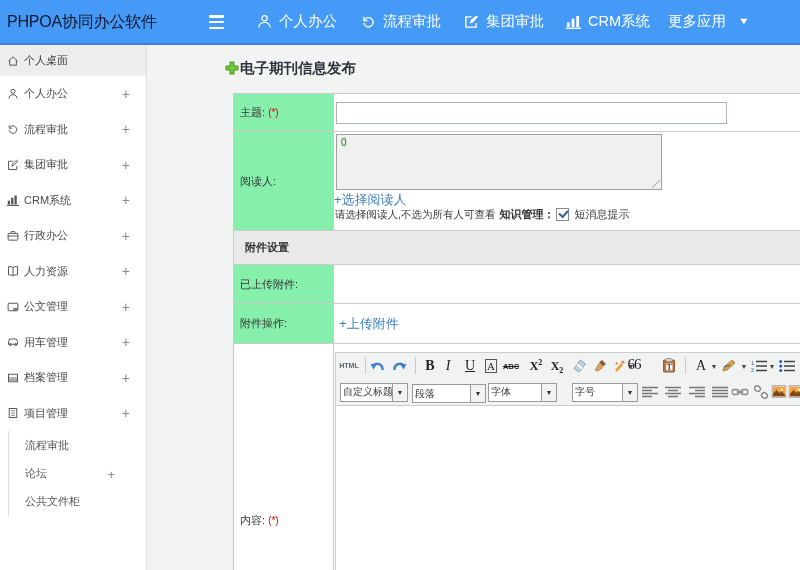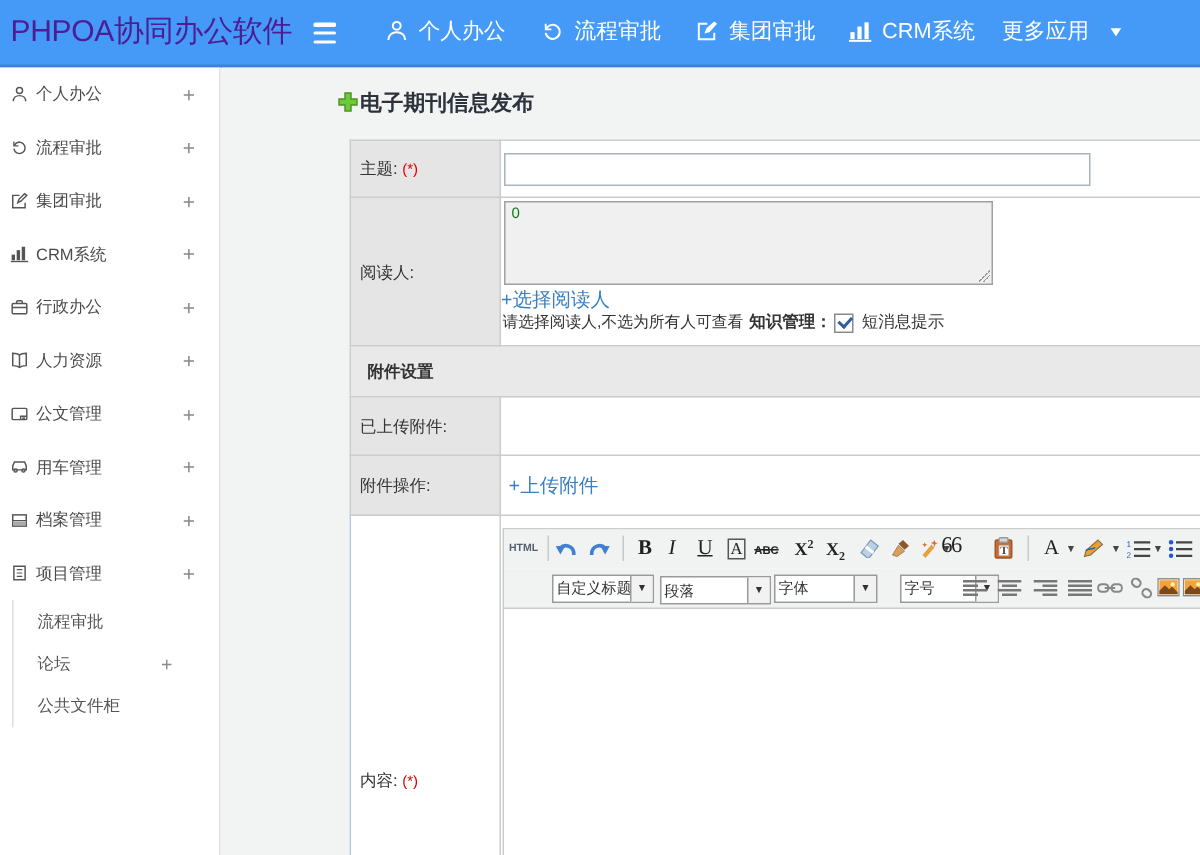--- a/index.html
+++ b/index.html
@@ -1,61 +1,61 @@
 <!DOCTYPE html>
 <html><head>
 <meta charset="utf-8">
 <style>
 *{margin:0;padding:0;box-sizing:border-box;}
 html,body{width:800px;height:570px;overflow:hidden;}
 body{font-family:"Liberation Sans",sans-serif;background:#f2f3f3;position:relative;}
 
 #topbar{position:absolute;left:0;top:0;width:800px;height:45px;background:#459af7;border-bottom:2px solid #3a82de;color:#fff;}
-#logo{position:absolute;left:7px;top:0;line-height:43px;font-size:20px;letter-spacing:-0.2px;color:#4c1d95;font-weight:500;}
+#logo{position:absolute;left:7px;top:0;line-height:43px;font-size:16px;letter-spacing:-0.2px;color:#0f172a;font-weight:500;}
 #burger{position:absolute;left:209px;top:15px;width:15px;}
 #burger div{height:2.6px;background:#fff;margin-bottom:3.2px;border-radius:1px;}
 .navitem{position:absolute;top:0;height:43px;line-height:43px;font-size:14.5px;color:#fff;white-space:nowrap;}
 .navitem svg{vertical-align:-2.5px;margin-right:7px;}
 
 #sidebar{position:absolute;left:0;top:45px;width:147px;height:525px;background:#fff;border-right:1px solid #e2e2e2;}
 .sitem{position:relative;height:35.5px;display:flex;align-items:center;color:#4a4a4a;font-size:11px;font-weight:500;}
 .sitem svg{margin-left:6.5px;margin-right:5.5px;flex:0 0 auto;}
 .sitem .pm{position:absolute;right:16px;top:50%;transform:translateY(-50%);color:#8a8a8a;font-size:14px;font-weight:400;}
 #first{height:31px;background:#ededed;color:#3c3c3c;}
 #subwrap{margin-left:8px;border-left:1px solid #ddd;}
 .subitem{position:relative;height:28.4px;display:flex;align-items:center;color:#555;font-size:11px;padding-left:16px;font-weight:500;}
 .subitem .pm{position:absolute;right:31px;top:50%;transform:translateY(-50%);color:#8a8a8a;font-size:13px;}
 
 #content{position:absolute;left:148px;top:45px;width:652px;height:434px;background:#f2f3f3;}
 #title{position:absolute;left:77px;top:14px;font-size:14.5px;font-weight:bold;color:#2d333d;}
 #title .plus{display:inline-block;vertical-align:-2px;margin-right:1px;}
 
 #ftable{position:absolute;left:85px;top:48px;width:660px;border-collapse:collapse;table-layout:fixed;background:#fff;}
 #ftable td{border:1px solid #ccc;font-size:11px;color:#333;vertical-align:middle;}
-#ftable td.lbl{width:100px;background:#e5e5e5;padding-left:6px;}
+#ftable td.lbl{width:100px;background:#86efac;padding-left:6px;}
 .red{color:#e20000;font-size:10px;}
 #inp-subject{display:block;width:391px;height:22px;border:1px solid #a8b4ba;margin:0 0 0 2px;background:#fff;}
 #readerbox{position:relative;width:326px;height:56px;background:#f0f0f0;border:1px solid #a0a0a0;margin:1.5px 0 0 2px;color:#0b7a0b;font-size:10px;padding:2px 4px;}
 .linkb{color:#3a7fc1;font-size:13px;text-decoration:none;}
 #selreader{margin:4px 0 0 0;line-height:12px;}
 #hintline{font-size:11px;color:#333;margin:2px 0 0 1px;display:flex;align-items:center;line-height:13px;}
 #hintline .t1{font-size:10.5px;}
 #hintline b{margin-left:4px;font-size:11px;}
 .cb{display:inline-block;width:13px;height:13px;border:1px solid #8a8a8a;background:#fff;position:relative;margin:0 5px 0 2px;flex:0 0 auto;}
 .cb:after{content:"";position:absolute;left:2px;top:1px;width:7px;height:4px;border-left:2px solid #2f5d9e;border-bottom:2px solid #2f5d9e;transform:rotate(-48deg);}
 td.secbar{background:#e9e9e9;font-weight:bold;padding-left:11px;}
 
 #editor{margin:8px 0 0 1px;width:600px;border:1px solid #ccc;background:#fff;}
 #tb1{height:26px;background:#f1f2f2;position:relative;}
 #tb2{height:27px;background:#f1f2f2;position:relative;border-bottom:1px solid #ccc;}
 #ebody{height:230px;background:#fff;}
 .tsep{position:absolute;width:1px;height:17px;background:#c8c8c8;top:4px;}
 .ti{position:absolute;transform:translateX(-50%);color:#222;white-space:nowrap;}
 .serif{font-family:"Liberation Serif",serif;}
-.ddbox{height:19px;border:1px solid #9a9a9a;background:#fff;display:flex;align-items:center;font-size:10px;color:#333;white-space:nowrap;margin-left:28px;}
+.ddbox{height:19px;border:1px solid #9a9a9a;background:#fff;display:flex;align-items:center;font-size:10px;color:#333;white-space:nowrap;}
 .ddbox .txt{padding:0 2px;flex:1;overflow:hidden;}
 .ddbox .arr{width:15px;align-self:stretch;border-left:1px solid #9a9a9a;background:#f2f2f2;text-align:center;font-size:7px;line-height:17px;color:#333;flex:0 0 auto;}
 .caret{position:absolute;font-size:7px;color:#444;transform:translateX(-50%);}
 </style>
 </head>
 <body>
 
 <div id="topbar">
   <div id="logo">PHPOA协同办公软件</div>
   <div id="burger">
@@ -83,20 +83,25 @@
         <rect x="1" y="9" width="3" height="5"></rect>
         <rect x="6" y="5" width="3" height="9"></rect>
         <rect x="11" y="2" width="3" height="12"></rect>
         <rect x="0" y="14.5" width="16" height="1.4"></rect>
       </svg>CRM系统</div>
   <div class="navitem" style="left:668px;">更多应用</div>
   <div class="navitem" style="left:738px;font-size:12px;transform:scaleY(0.75);">▼</div>
 </div>
 
 <div id="sidebar">
+  <div class="sitem" id="first">
+    <svg width="12" height="12" viewBox="0 0 16 16" fill="none" stroke="#555" stroke-width="1.3">
+        <path d="M2 8l6-5.5L14 8"></path>
+        <path d="M3.5 7v6.5h9V7"></path>
+      </svg>个人桌面</div>
   <div class="sitem">
     <svg width="12" height="12" viewBox="0 0 16 16" fill="none" stroke="#555" stroke-width="1.3">
         <circle cx="8" cy="4.5" r="2.7"></circle>
         <path d="M2.5 14c0-3 2.4-5 5.5-5s5.5 2 5.5 5"></path>
       </svg>个人办公<span class="pm">+</span></div>
   <div class="sitem">
     <svg width="12" height="12" viewBox="0 0 16 16" fill="none" stroke="#555" stroke-width="1.3">
         <path d="M3.5 6.5a5 5 0 1 1-.5 3"></path>
         <path d="M3 3v4h4" stroke-width="1.2"></path>
       </svg>流程审批<span class="pm">+</span></div>

